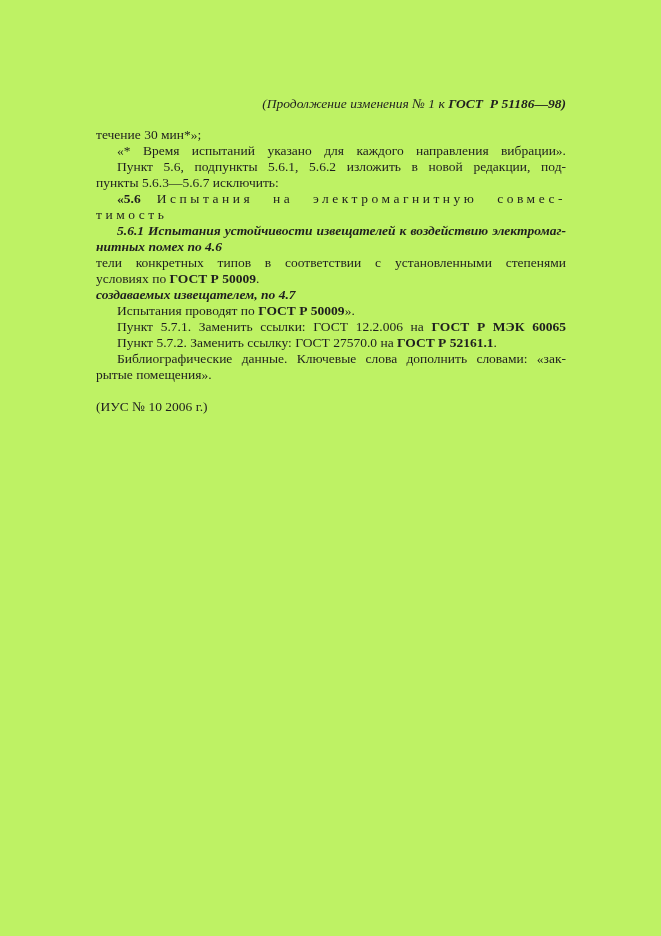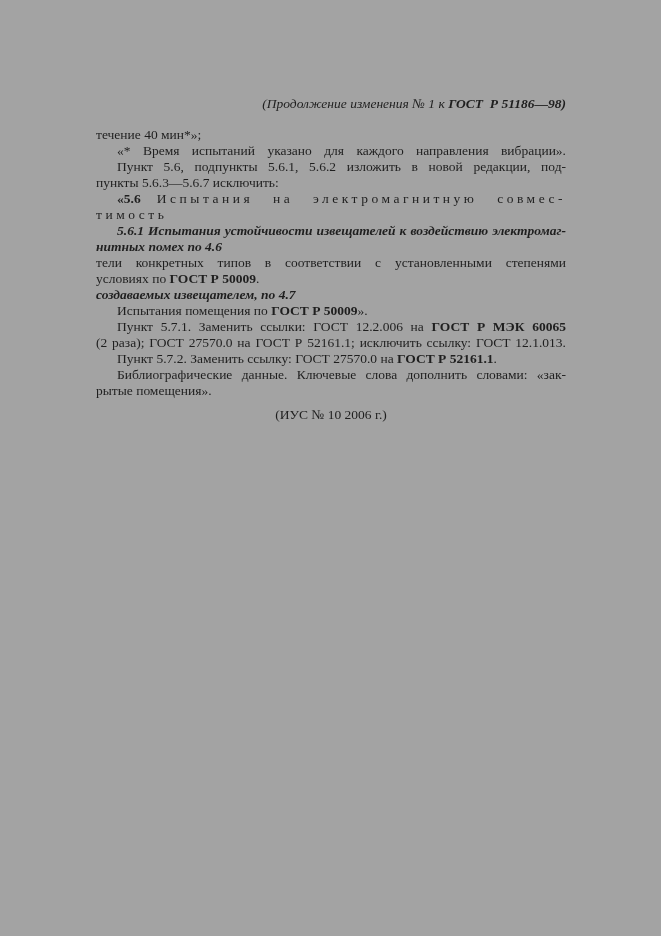--- a/index.html
+++ b/index.html
@@ -10,21 +10,21 @@
     width: 661px;
     height: 936px;
     background: #ffffff;
     font-family: "Liberation Serif", "DejaVu Serif", serif;
     color: #1f1f1f;
   }
   .page {
     position: relative;
     width: 661px;
     height: 936px;
-    background: #a3a3a3;
+    background: #bef264;
     overflow: hidden;
   }
   .textblock {
     position: absolute;
     left: 96px;
     top: 96px;
     width: 470px;
   }
   .line {
     font-size: 13.5px;
@@ -34,51 +34,50 @@
   .hdr {
     text-align: right;
     margin-bottom: 15px;
   }
   .ind { text-indent: 21px; }
   .j {
     text-align: justify;
     text-align-last: justify;
   }
   .footer {
-    text-align: center;
-    margin-top: 8px;
+    text-align: left;
+    margin-top: 16px;
   }
   .i  { font-style: italic; }
   .b  { font-weight: bold; }
   .bi { font-weight: bold; font-style: italic; }
   .bsp {
     font-weight: normal;
     letter-spacing: 0.26em;
   }
 </style>
 </head>
 <body>
 
 <div class="page">
   <div class="textblock">
     <div class="line hdr"><span class="i">(Продолжение изменения № 1 к </span><span class="bi">ГОСТ &nbsp;Р 51186—98)</span></div>
     <div>
-        <div class="line"><span>течение 40 мин*»;</span></div>
+        <div class="line"><span>течение 30 мин*»;</span></div>
         <div class="line j ind"><span>«* Время испытаний указано для каждого направления вибрации».</span></div>
         <div class="line j ind"><span>Пункт 5.6, подпункты 5.6.1, 5.6.2 изложить в новой редакции, под-</span></div>
         <div class="line"><span>пункты 5.6.3—5.6.7 исключить:</span></div>
         <div class="line j ind"><span class="b">«5.6 </span><span class="bsp">Испытания на электромагнитную совмес-</span></div>
         <div class="line"><span class="bsp">тимость</span></div>
         <div class="line j ind"><span class="bi">5.6.1 Испытания устойчивости извещателей к воздействию электромаг-</span></div>
         <div class="line"><span class="bi">нитных помех по 4.6</span></div>
         <div class="line j"><span>тели конкретных типов в соответствии с установленными степенями</span></div>
         <div class="line"><span>условиях по </span><span class="b">ГОСТ Р 50009</span><span>.</span></div>
         <div class="line"><span class="bi">создаваемых извещателем, по 4.7</span></div>
-        <div class="line ind"><span>Испытания помещения по </span><span class="b">ГОСТ Р 50009</span><span>».</span></div>
+        <div class="line ind"><span>Испытания проводят по </span><span class="b">ГОСТ Р 50009</span><span>».</span></div>
         <div class="line j ind"><span>Пункт 5.7.1. Заменить ссылки: ГОСТ 12.2.006 на </span><span class="b">ГОСТ Р МЭК 60065</span></div>
-        <div class="line j"><span>(2 раза); ГОСТ 27570.0 на ГОСТ Р 52161.1; исключить ссылку: ГОСТ 12.1.013.</span></div>
         <div class="line ind"><span>Пункт 5.7.2. Заменить ссылку: ГОСТ 27570.0 на </span><span class="b">ГОСТ Р 52161.1</span><span>.</span></div>
         <div class="line j ind"><span>Библиографические данные. Ключевые слова дополнить словами: «зак-</span></div>
         <div class="line"><span>рытые помещения».</span></div>
       </div>
     <div class="line footer">(ИУС № 10 2006 г.)</div>
   </div>
 </div>
 
 </body></html>

